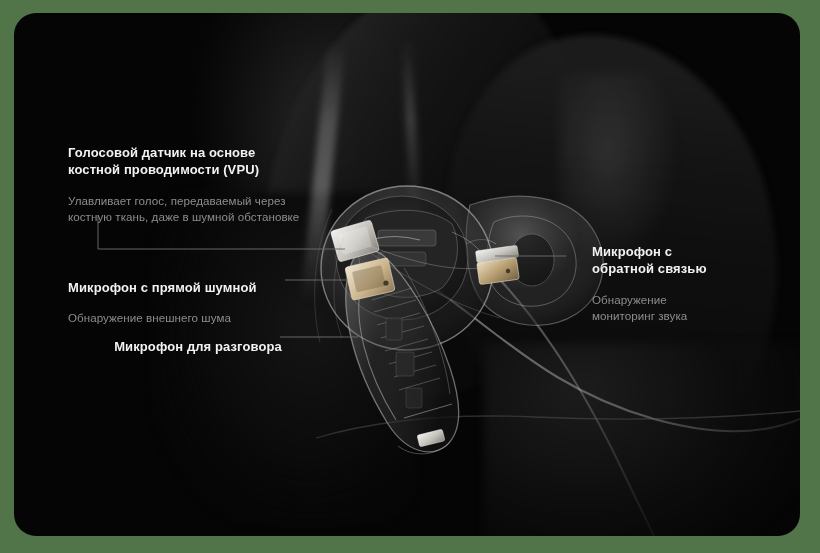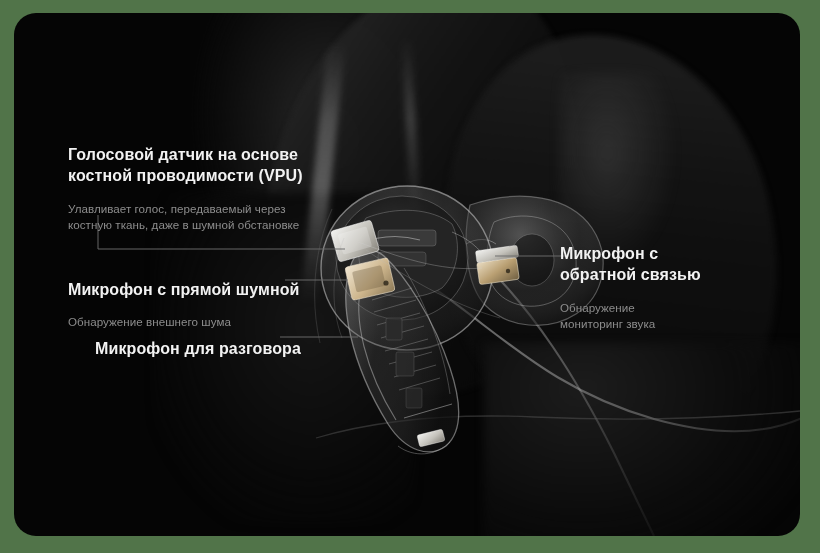--- a/index.html
+++ b/index.html
@@ -92,40 +92,40 @@
     background: radial-gradient(ellipse at 40% 40%, rgba(170,170,170,.18) 0%, rgba(5,5,5,0) 70%);
     filter: blur(6px);
   }
 
   
   svg.overlay { position: absolute; inset: 0; width: 786px; height: 523px; overflow: visible; }
 
   
   .callout { position: absolute; }
   .callout h3 {
-    font-size: 16px;
+    font-size: 13px;
     font-weight: bold;
     color: #f2f2f2;
     line-height: 1.33;
     letter-spacing: .1px;
     white-space: pre-line;
   }
   .callout p {
     margin-top: 14px;
     font-size: 11.6px;
     font-weight: normal;
     color: #8d8d8d;
     line-height: 1.38;
     letter-spacing: .05px;
     white-space: pre-line;
   }
   #co-vpu      { left: 54px;  top: 131px; width: 270px; }
   #co-feedfwd  { left: 54px;  top: 266px; width: 260px; }
   #co-talk     { left: 54px;  top: 325px; width: 260px; text-align: center; }
-  #co-feedback { left: 546px; top: 230px; width: 160px; }
+  #co-feedback { left: 578px; top: 230px; width: 160px; }
 </style>
 </head>
 <body>
 
 <div id="stage">
 
   <div id="card">
 
     <div class="bg-layer">
       <div class="head-silhouette"></div>

